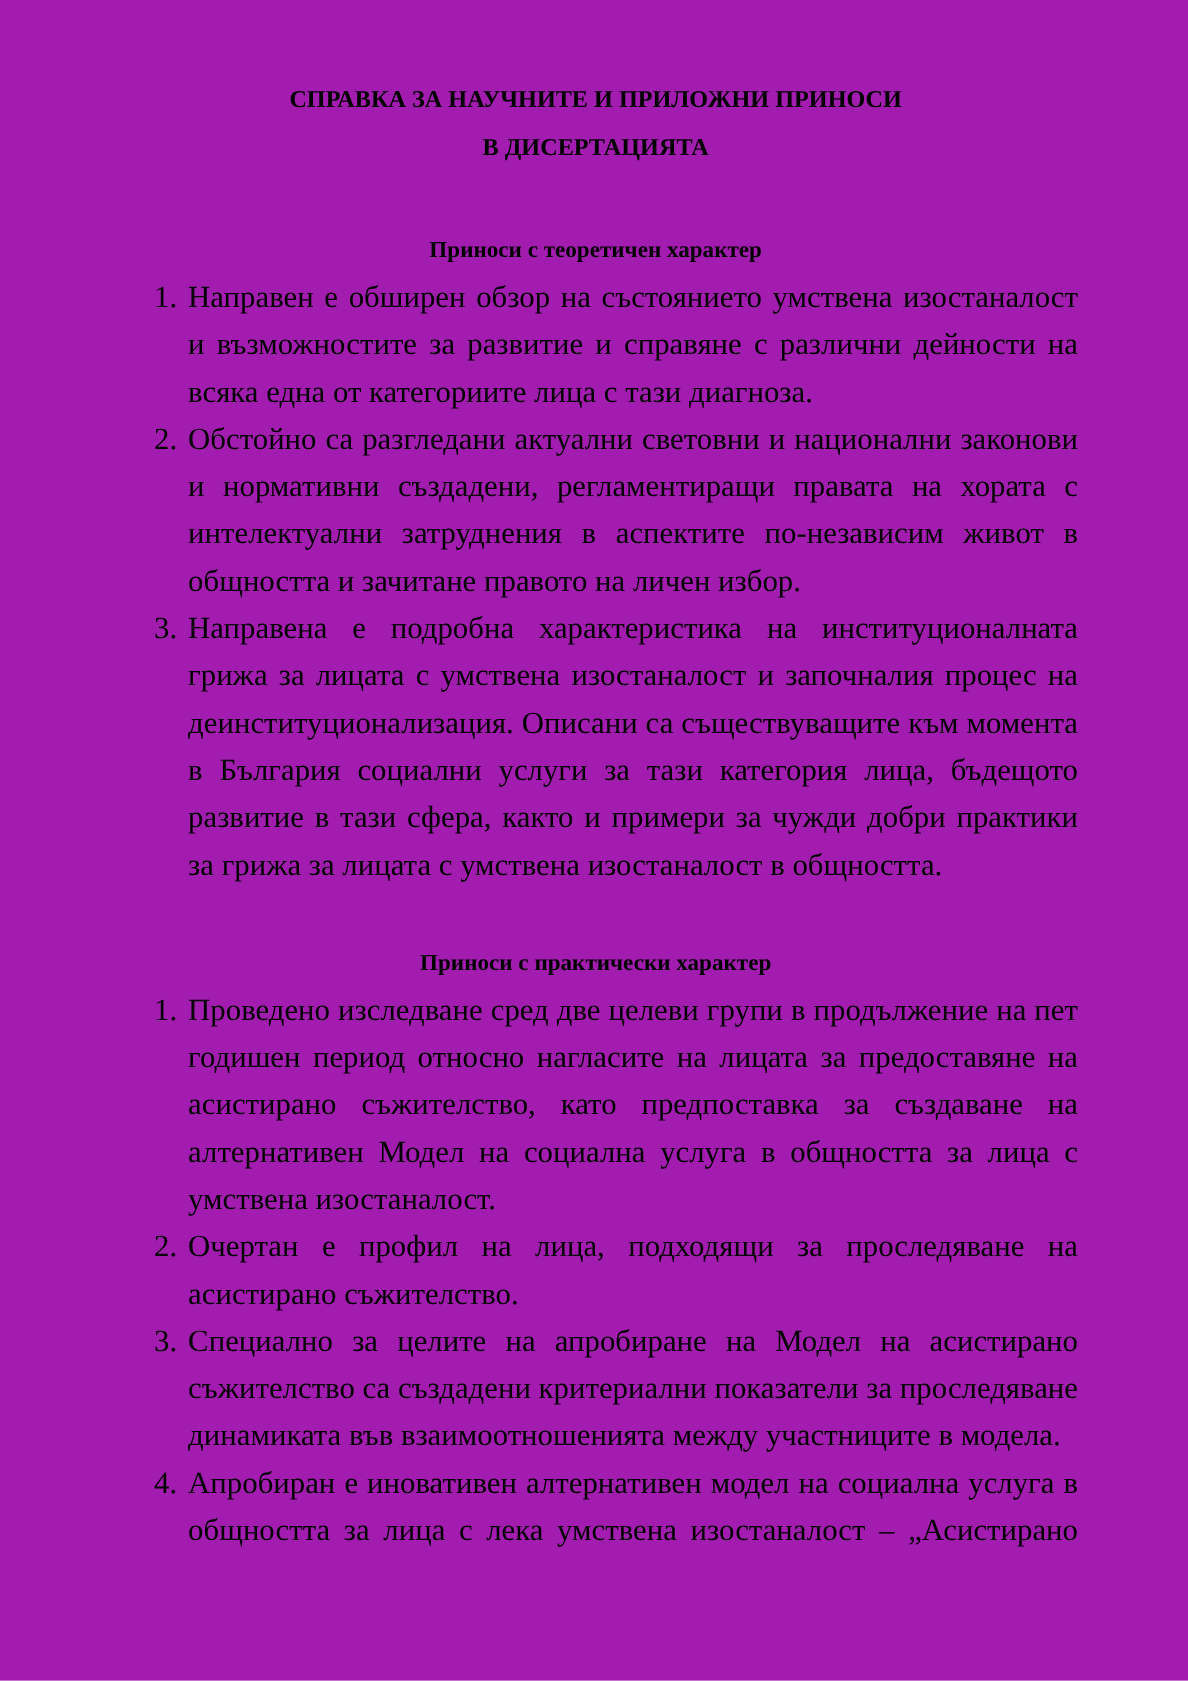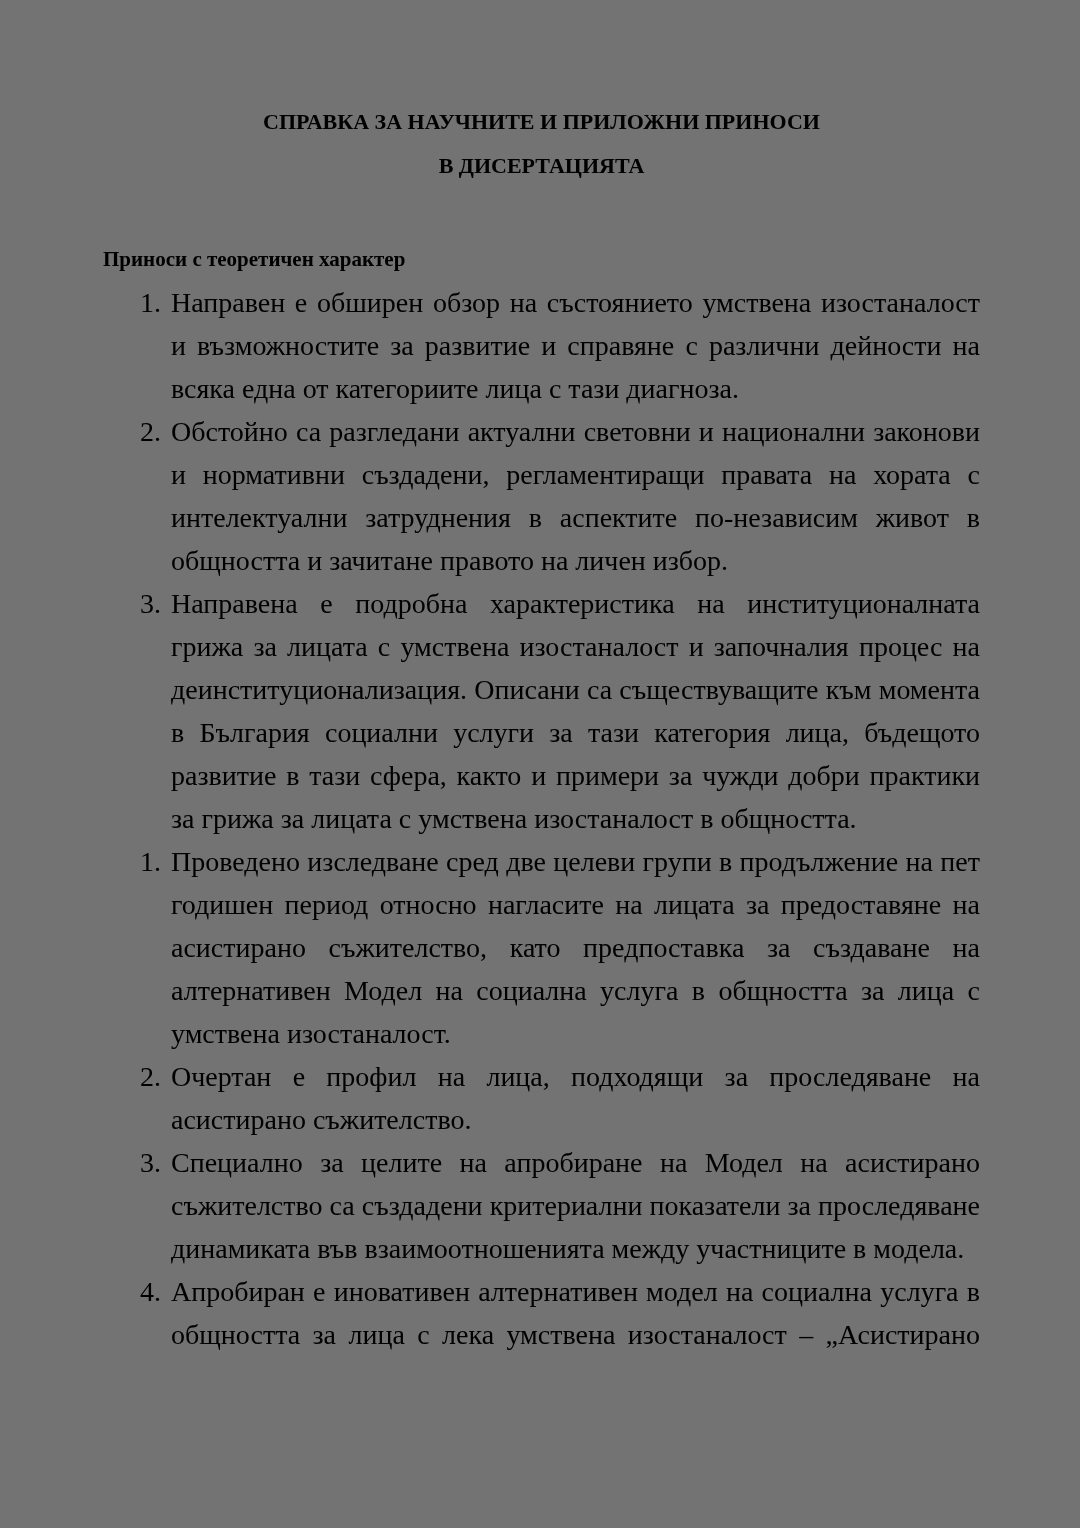--- a/index.html
+++ b/index.html
@@ -4,42 +4,43 @@
 <style>
   html, body {
     margin: 0;
     padding: 0;
     background: #ffffff;
   }
   .page {
     position: relative;
     width: 1080px;
     height: 1528px;
-    background: #737373;
+    background: #a21caf;
     box-sizing: border-box;
-    padding: 100px 100px 0 103px;
+    padding: 68px 100px 0 103px;
     font-family: "Liberation Serif", serif;
     color: #000000;
     overflow: hidden;
   }
   .doc-title {
     text-align: center;
     font-weight: bold;
     font-size: 22px;
     line-height: 44px;
     margin: 0;
   }
   .section {
     margin: 0;
   }
   .section-heading {
     font-weight: bold;
     font-size: 21px;
     line-height: 43px;
     margin: 0;
+    text-align: center;
   }
   .section-heading.first {
     margin-top: 50px;
   }
   .section-heading.second {
     margin-top: 46px;
   }
   ol.contrib-list {
     margin: 0;
     padding: 0 0 0 65px;
@@ -78,20 +79,21 @@
   <div class="section">
     <h2 class="section-heading first">Приноси с теоретичен характер</h2>
     <ol class="contrib-list">
       <li>Направен е обширен обзор на състоянието умствена изостаналост и възможностите за развитие и справяне с различни дейности на всяка една от категориите лица с тази диагноза.</li>
       <li>Обстойно са разгледани актуални световни и национални законови и нормативни създадени, регламентиращи правата на хората с интелектуални затруднения в аспектите по-независим живот в общността и зачитане правото на личен избор.</li>
       <li>Направена е подробна характеристика на институционалната грижа за лицата с умствена изостаналост и започналия процес на деинституционализация. Описани са съществуващите към момента в България социални услуги за тази категория лица, бъдещото развитие в тази сфера, както и примери за чужди добри практики за грижа за лицата с умствена изостаналост в общността.</li>
     </ol>
   </div>
 
   <div class="section">
+    <h2 class="section-heading second">Приноси с практически характер</h2>
     <ol class="contrib-list">
       <li>Проведено изследване сред две целеви групи в продължение на пет годишен период относно нагласите на лицата за предоставяне на асистирано съжителство, като предпоставка за създаване на алтернативен Модел на социална услуга в общността за лица с умствена изостаналост.</li>
       <li>Очертан е профил на лица, подходящи за проследяване на асистирано съжителство.</li>
       <li>Специално за целите на апробиране на Модел на асистирано съжителство са създадени критериални показатели за проследяване динамиката във взаимоотношенията между участниците в модела.</li>
       <li class="continued">Апробиран е иновативен алтернативен модел на социална услуга в общността за лица с лека умствена изостаналост – „Асистирано</li>
     </ol>
   </div>
 
 
 </div>

